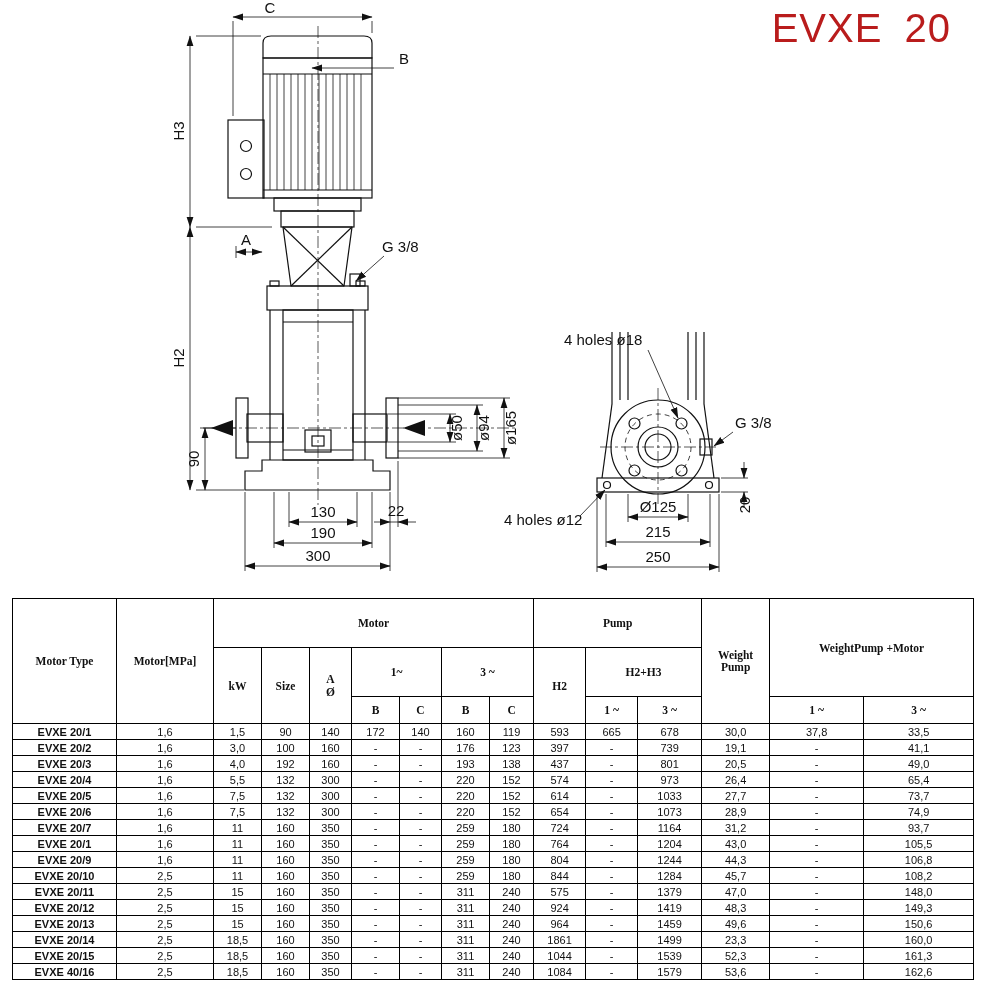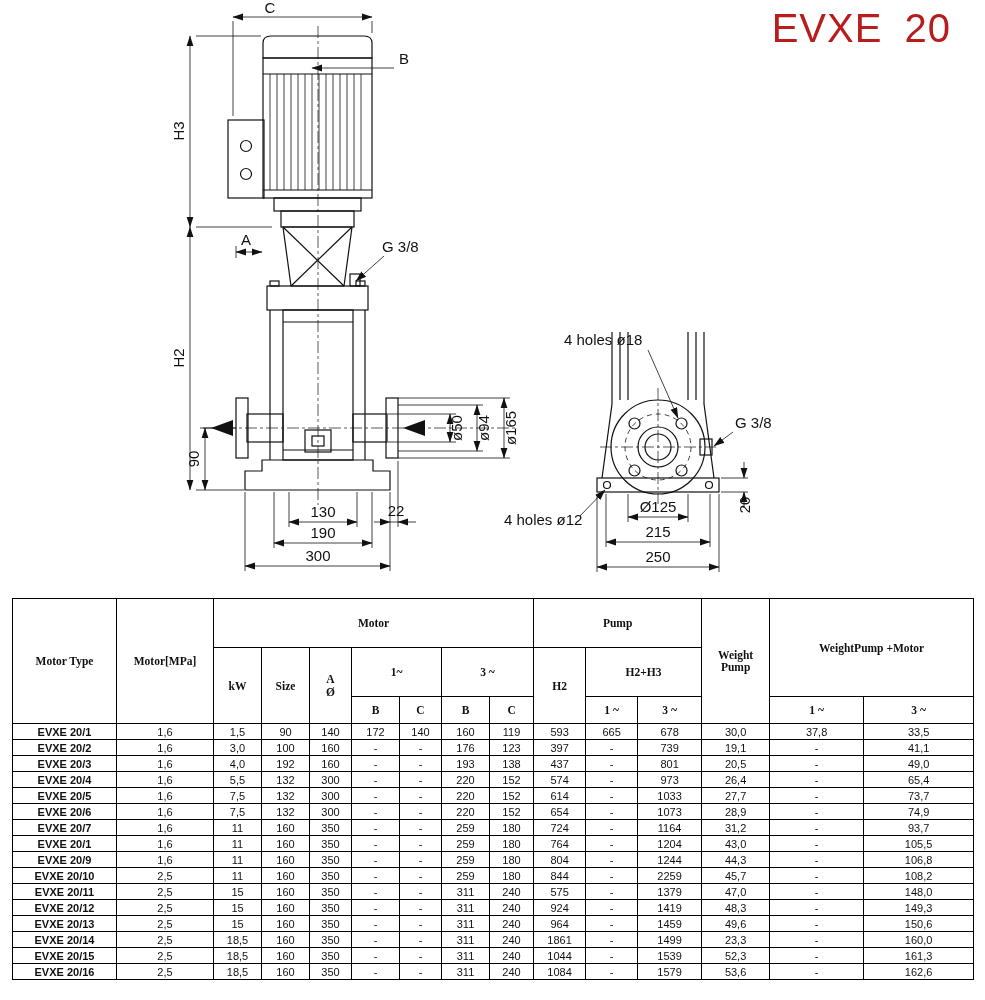--- a/index.html
+++ b/index.html
@@ -417,21 +417,21 @@
     <td>2,5</td>
     <td>11</td>
     <td>160</td>
     <td>350</td>
     <td>-</td>
     <td>-</td>
     <td>259</td>
     <td>180</td>
     <td>844</td>
     <td>-</td>
-    <td>2259</td>
+    <td>1284</td>
     <td>45,7</td>
     <td>-</td>
     <td>108,2</td>
   </tr>
         <tr>
     <td class="pt">EVXE 20/11</td>
     <td>2,5</td>
     <td>15</td>
     <td>160</td>
     <td>350</td>
@@ -508,21 +508,21 @@
     <td>311</td>
     <td>240</td>
     <td>1044</td>
     <td>-</td>
     <td>1539</td>
     <td>52,3</td>
     <td>-</td>
     <td>161,3</td>
   </tr>
         <tr>
-    <td class="pt">EVXE 20/16</td>
+    <td class="pt">EVXE 40/16</td>
     <td>2,5</td>
     <td>18,5</td>
     <td>160</td>
     <td>350</td>
     <td>-</td>
     <td>-</td>
     <td>311</td>
     <td>240</td>
     <td>1084</td>
     <td>-</td>

